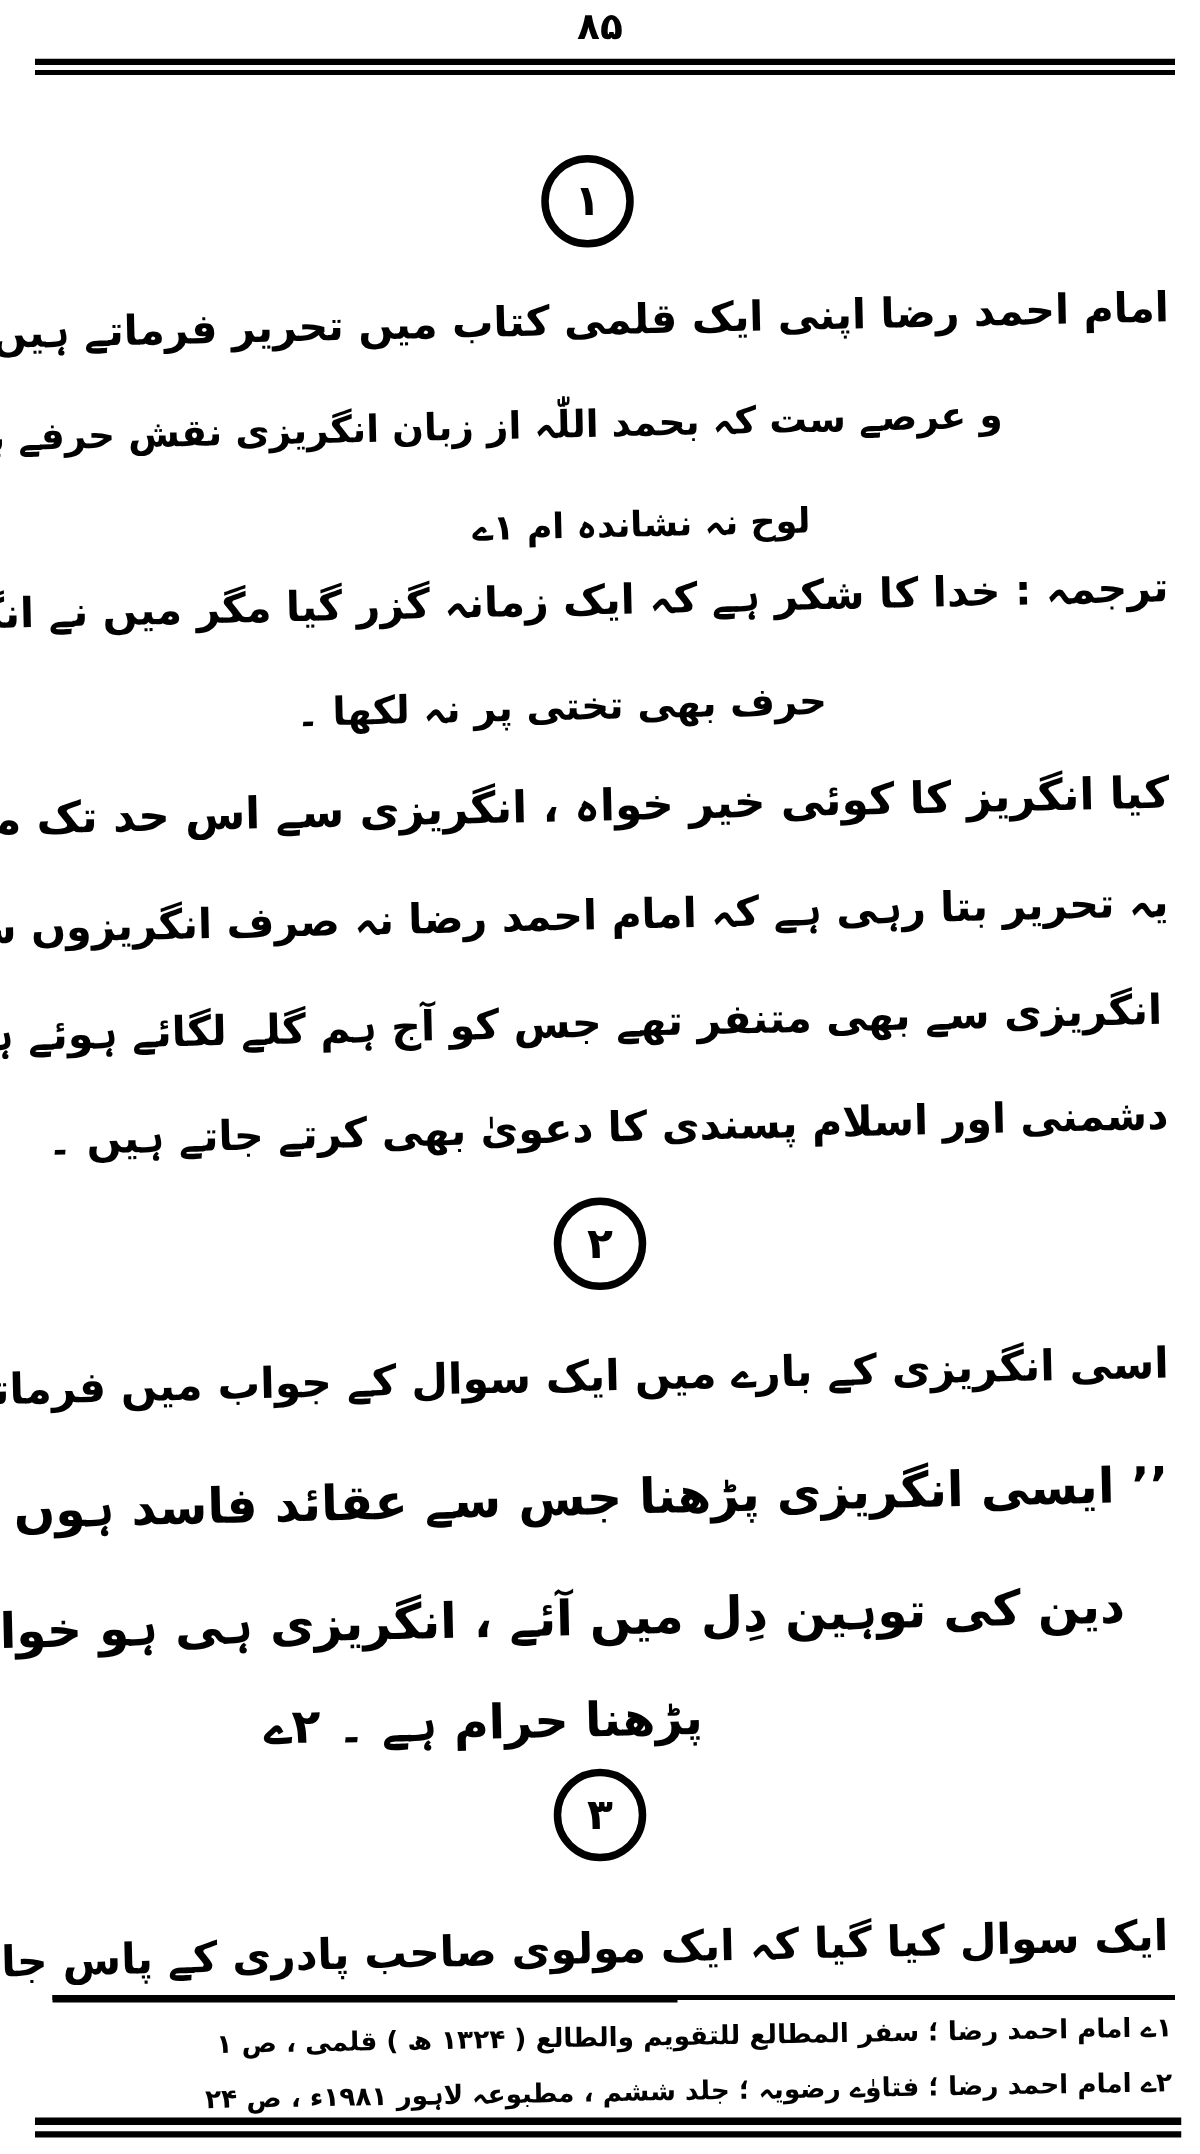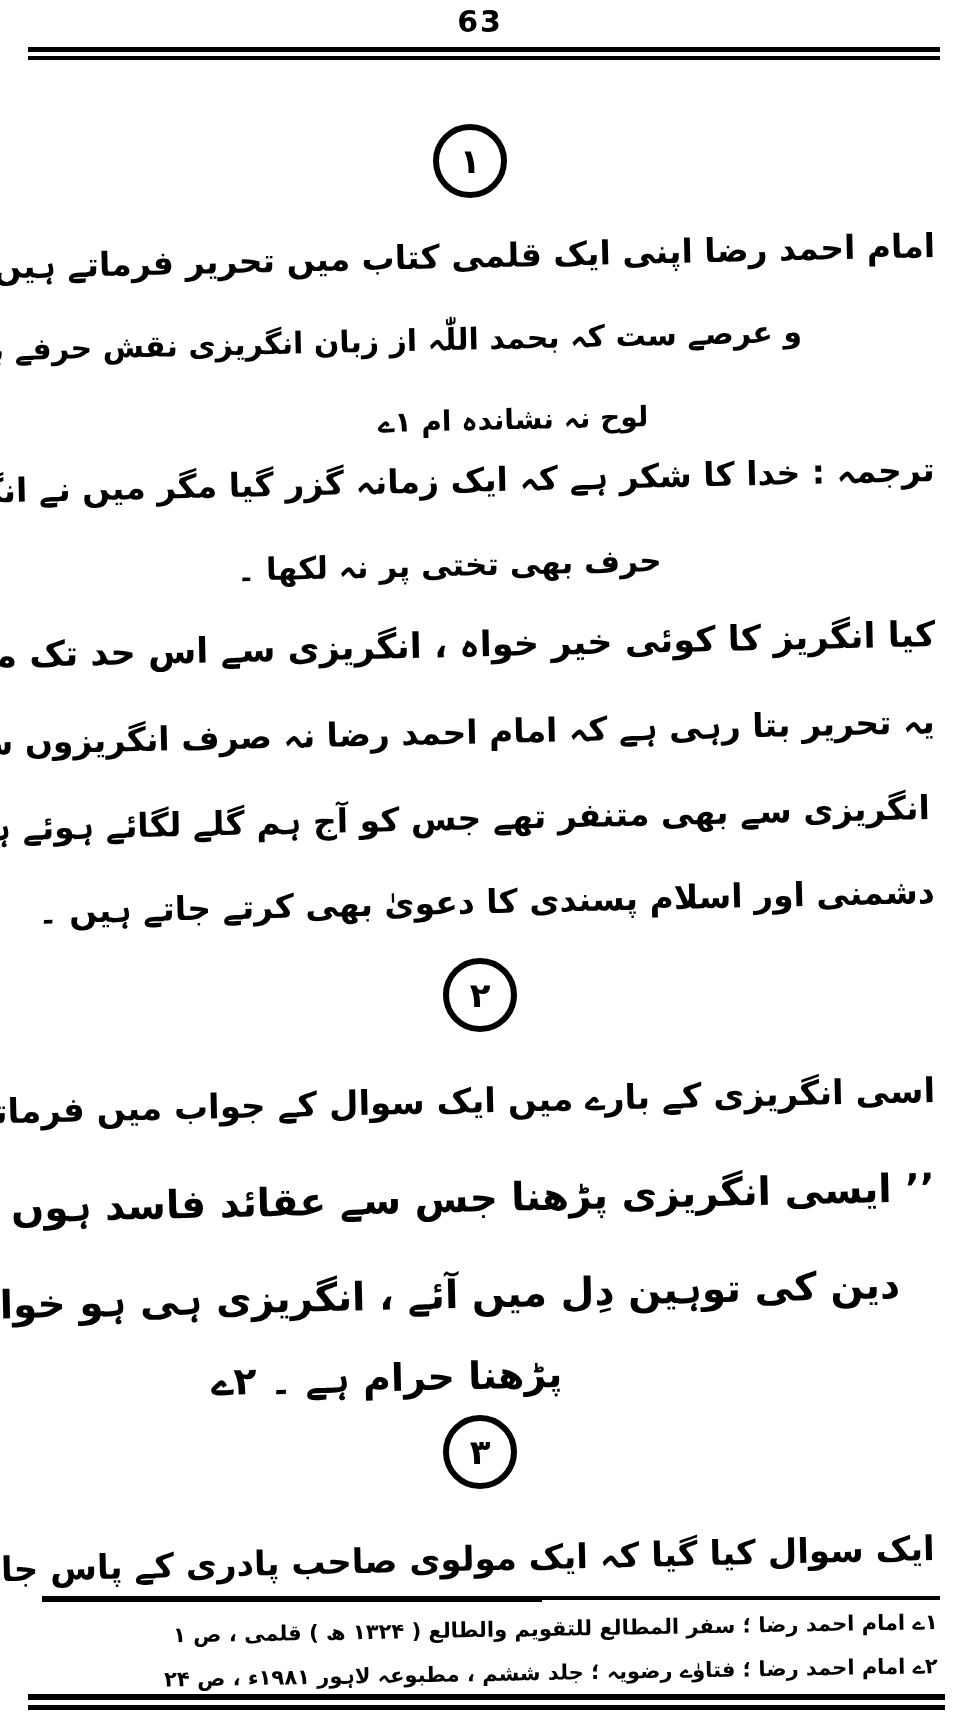--- a/index.html
+++ b/index.html
@@ -117,21 +117,21 @@
     transform-origin: right center;
   }
   .fn-0 { top: 1610px; right: 22px; }
   .fn-1 { top: 1654px; right: 22px; }
 </style>
 </head>
 <body>
 
 <div class="page">
 
-  <div class="page-number">63</div>
+  <div class="page-number">۸۵</div>
   <div class="rule-top"></div>
 
   <div class="marker-circle m1">
     <span>۱</span>
   </div>
   <div class="tline s1-0">امام احمد رضا اپنی ایک قلمی کتاب میں تحریر فرماتے ہیں :۔</div>
   <div class="tline s1-1">و عرصے ست کہ بحمد اللّٰہ از زبان انگریزی نقش حرفے برکرسی</div>
   <div class="tline s1-2">لوح نہ نشاندہ ام ۱ے</div>
   <div class="tline s1-3">ترجمہ : خدا کا شکر ہے کہ ایک زمانہ گزر گیا مگر میں نے انگریزی زبان کا ایک</div>
   <div class="tline s1-4">حرف بھی تختی پر نہ لکھا ۔</div>

